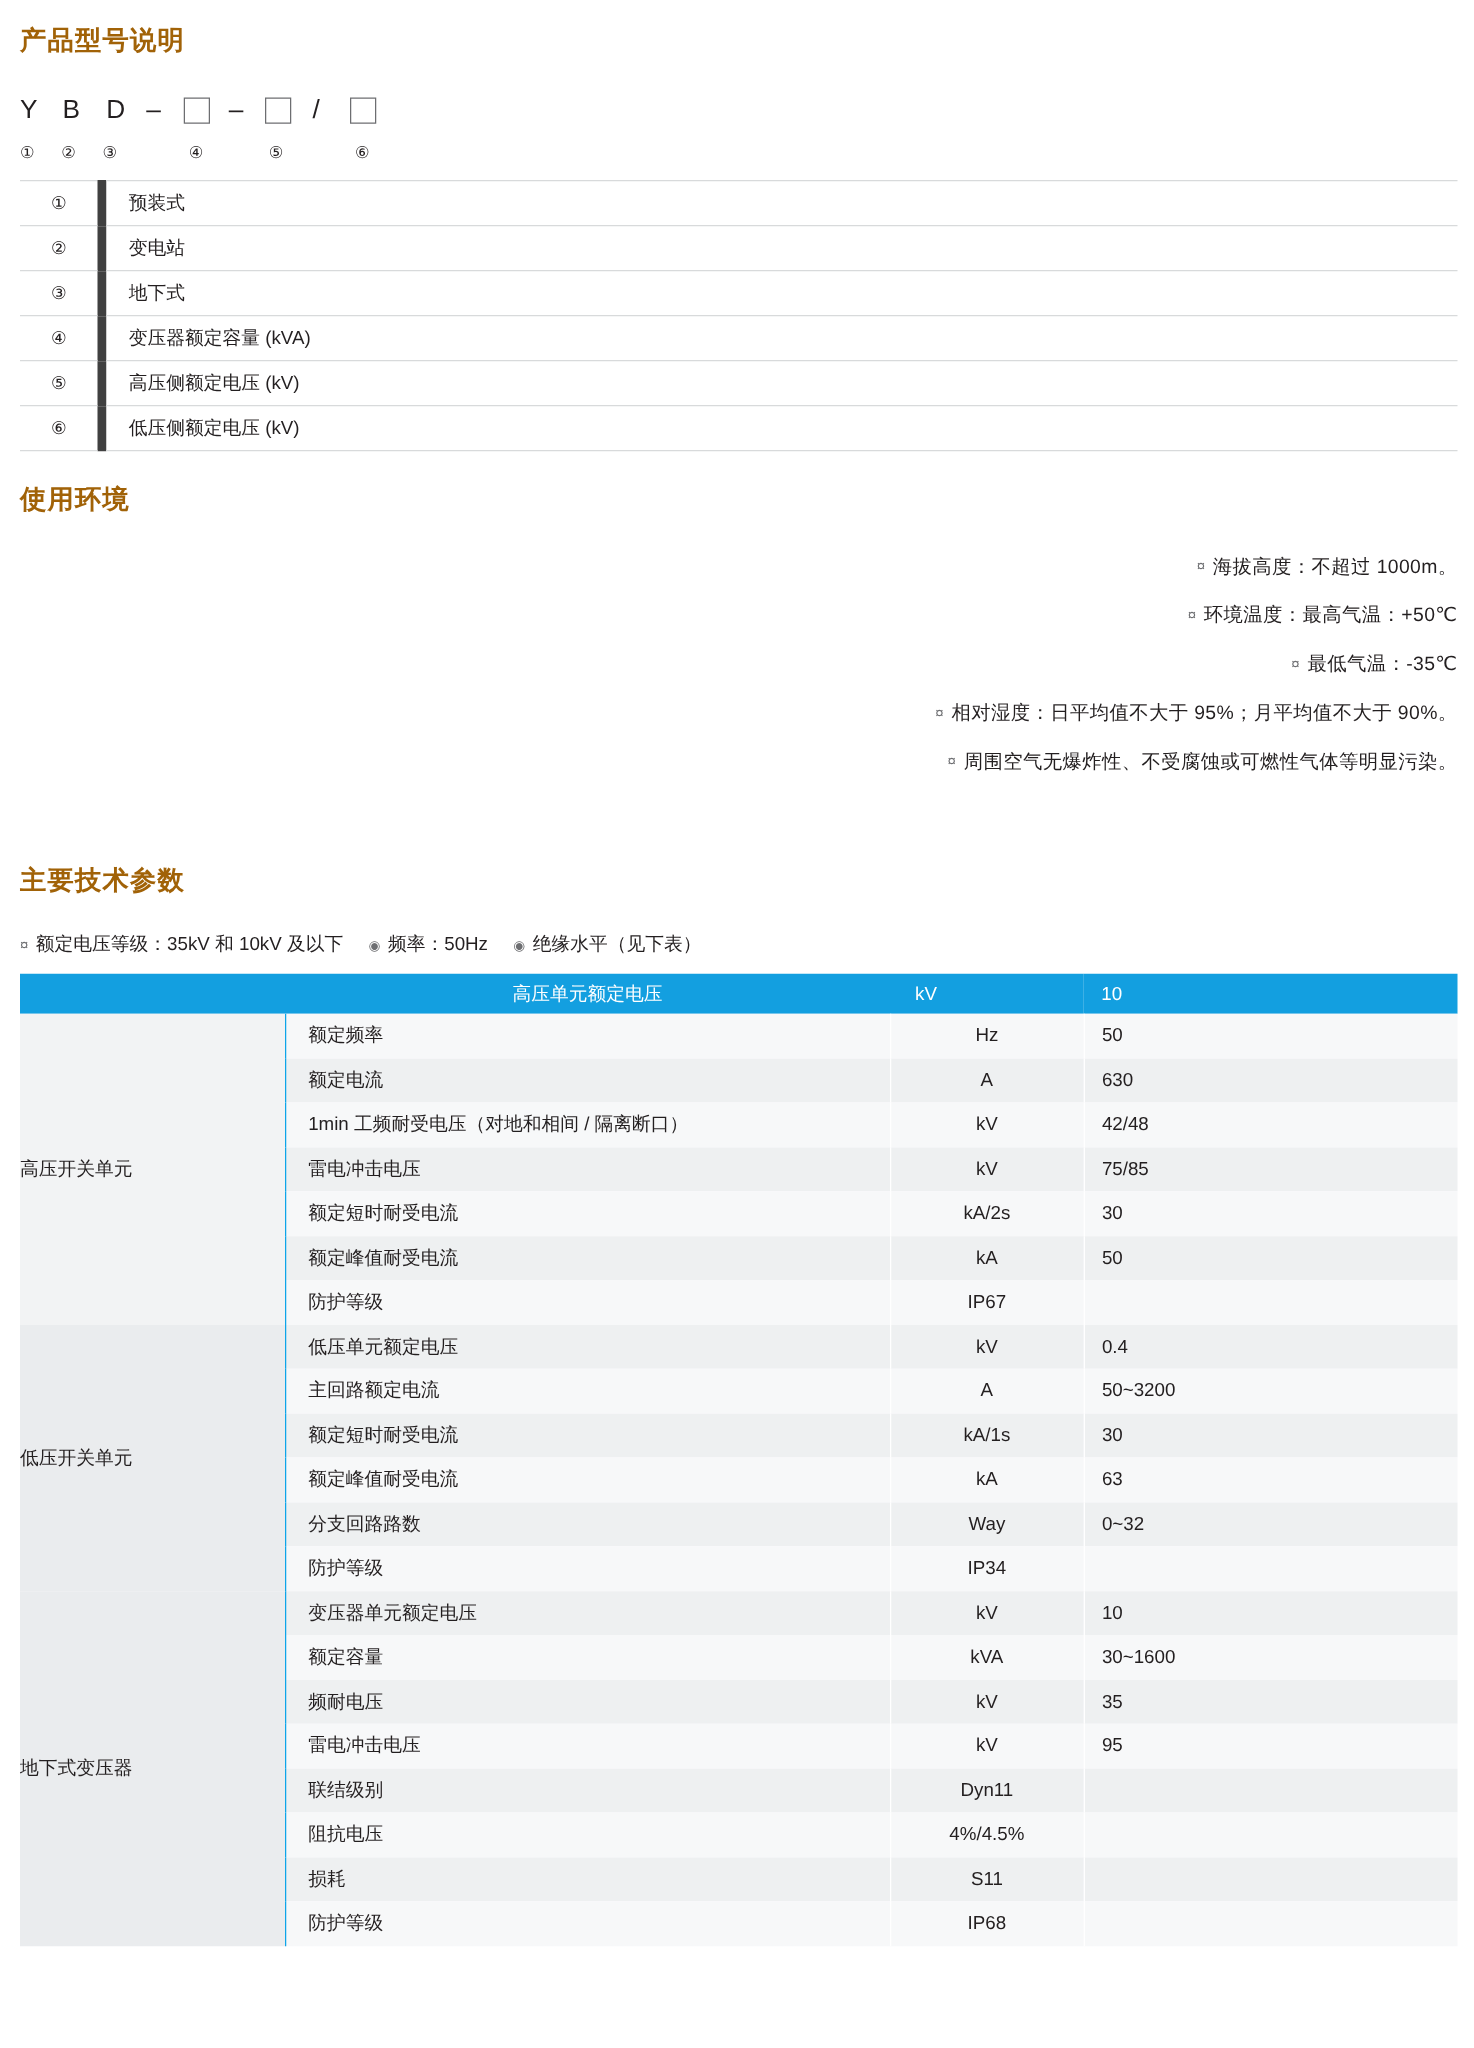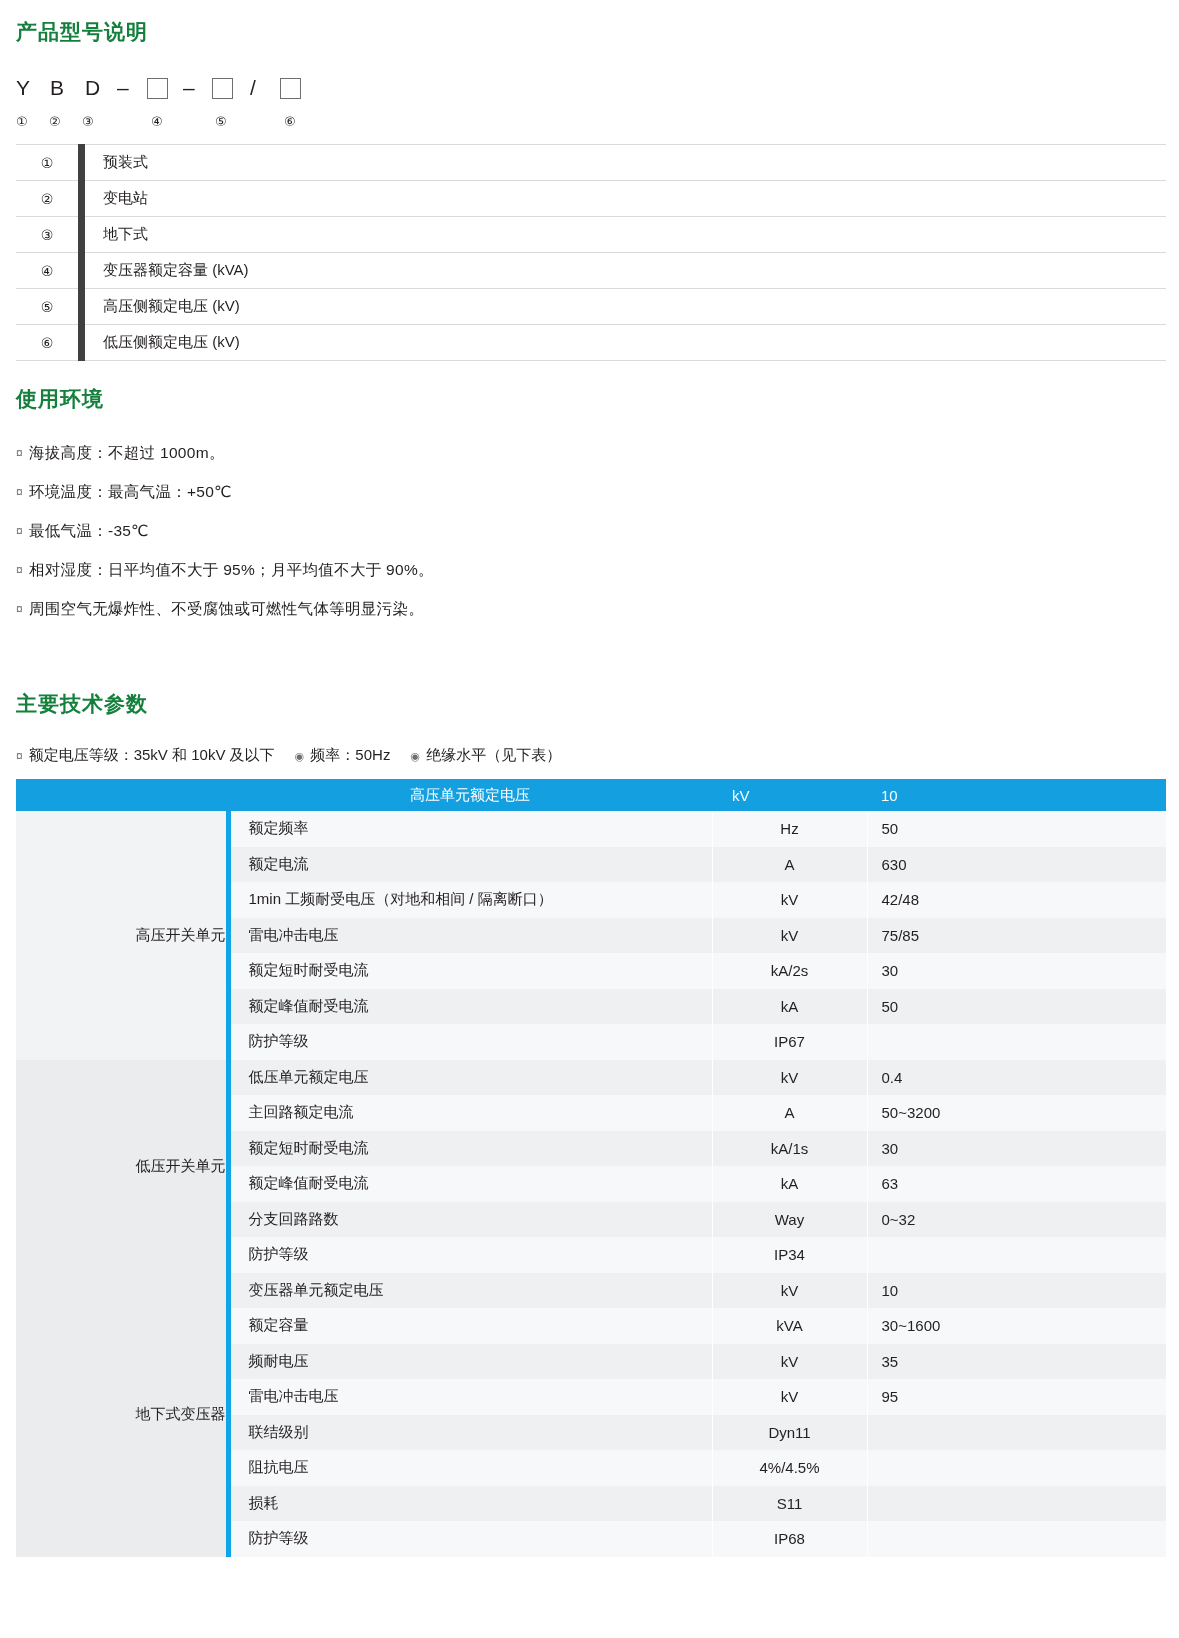--- a/index.html
+++ b/index.html
@@ -5,21 +5,21 @@
   html,body{margin:0;padding:0;}
   body{
     width:1179px;
     background:#ffffff;
     font-family:"Liberation Sans","DejaVu Sans",sans-serif;
     color:#231f20;
     -webkit-font-smoothing:antialiased;
   }
   .page{width:1179px;min-height:1638px;position:relative;padding:0;box-sizing:border-box;}
   .sec-title{
-    color:#15803d;
+    color:#a16207;
     font-size:21px;
     font-weight:bold;
     letter-spacing:1px;
   }
   
   .s1{position:absolute;left:16px;top:18px;width:1150px;}
   .model-code{
     margin-top:30px;
     font-size:21px;
     letter-spacing:0px;
@@ -44,21 +44,21 @@
   }
   .tbl1 tr{border-bottom:1px solid #d8dadb;}
   .tbl1 tr:first-child{border-top:1px solid #d8dadb;}
   .tbl1 td{padding:8px 0 8px 0;}
   .tbl1 td.c1{width:62px;text-align:center;color:#231f20;font-size:14px;}
   .tbl1 td.c2{padding-left:18px;border-left:7px solid #404040;color:#231f20;}
 
   
   .s2{position:absolute;left:16px;top:385px;width:1150px;}
   .bullets{margin-top:30px;}
-  .bullet{font-size:15.5px;color:#231f20;margin-bottom:18px;letter-spacing:.3px;}
+  .bullet{font-size:15.5px;color:#231f20;margin-bottom:18px;letter-spacing:.3px;text-align:right;}
   .bullet .mk{color:#6d6e71;font-size:12px;margin-right:6px;vertical-align:1px;}
 
   
   .s3{position:absolute;left:16px;top:690px;width:1150px;}
   .s3line{margin-top:28px;font-size:15px;color:#231f20;}
   .s3line .mk{color:#6d6e71;font-size:12px;margin-right:6px;}
   .s3line .mk2{color:#6d6e71;font-size:11px;margin:0 6px 0 16px;}
 
   table.spec{
     margin-top:14px;
@@ -86,22 +86,22 @@
   table.spec td{
     height:35.5px;
     padding:0;
     border:none;
     color:#231f20;
     vertical-align:middle;
   }
   table.spec tr.alt td{background:#eef0f1;}
   table.spec tr td{background:#f7f8f9;}
   table.spec td.group{
-    text-align:right;
-    border-right:5px solid #0ea5e9;
+    text-align:left;
+    border-right:1px solid #0ea5e9;
     background:#f2f3f4;
   }
   table.spec tr.alt td.group{background:#eaecee;}
   table.spec td.item{padding-left:18px;}
   table.spec td.unit{
     text-align:center;
     border-left:1px solid #ffffff;
     border-right:1px solid #ffffff;
   }
   table.spec td.val{padding-left:14px;}

